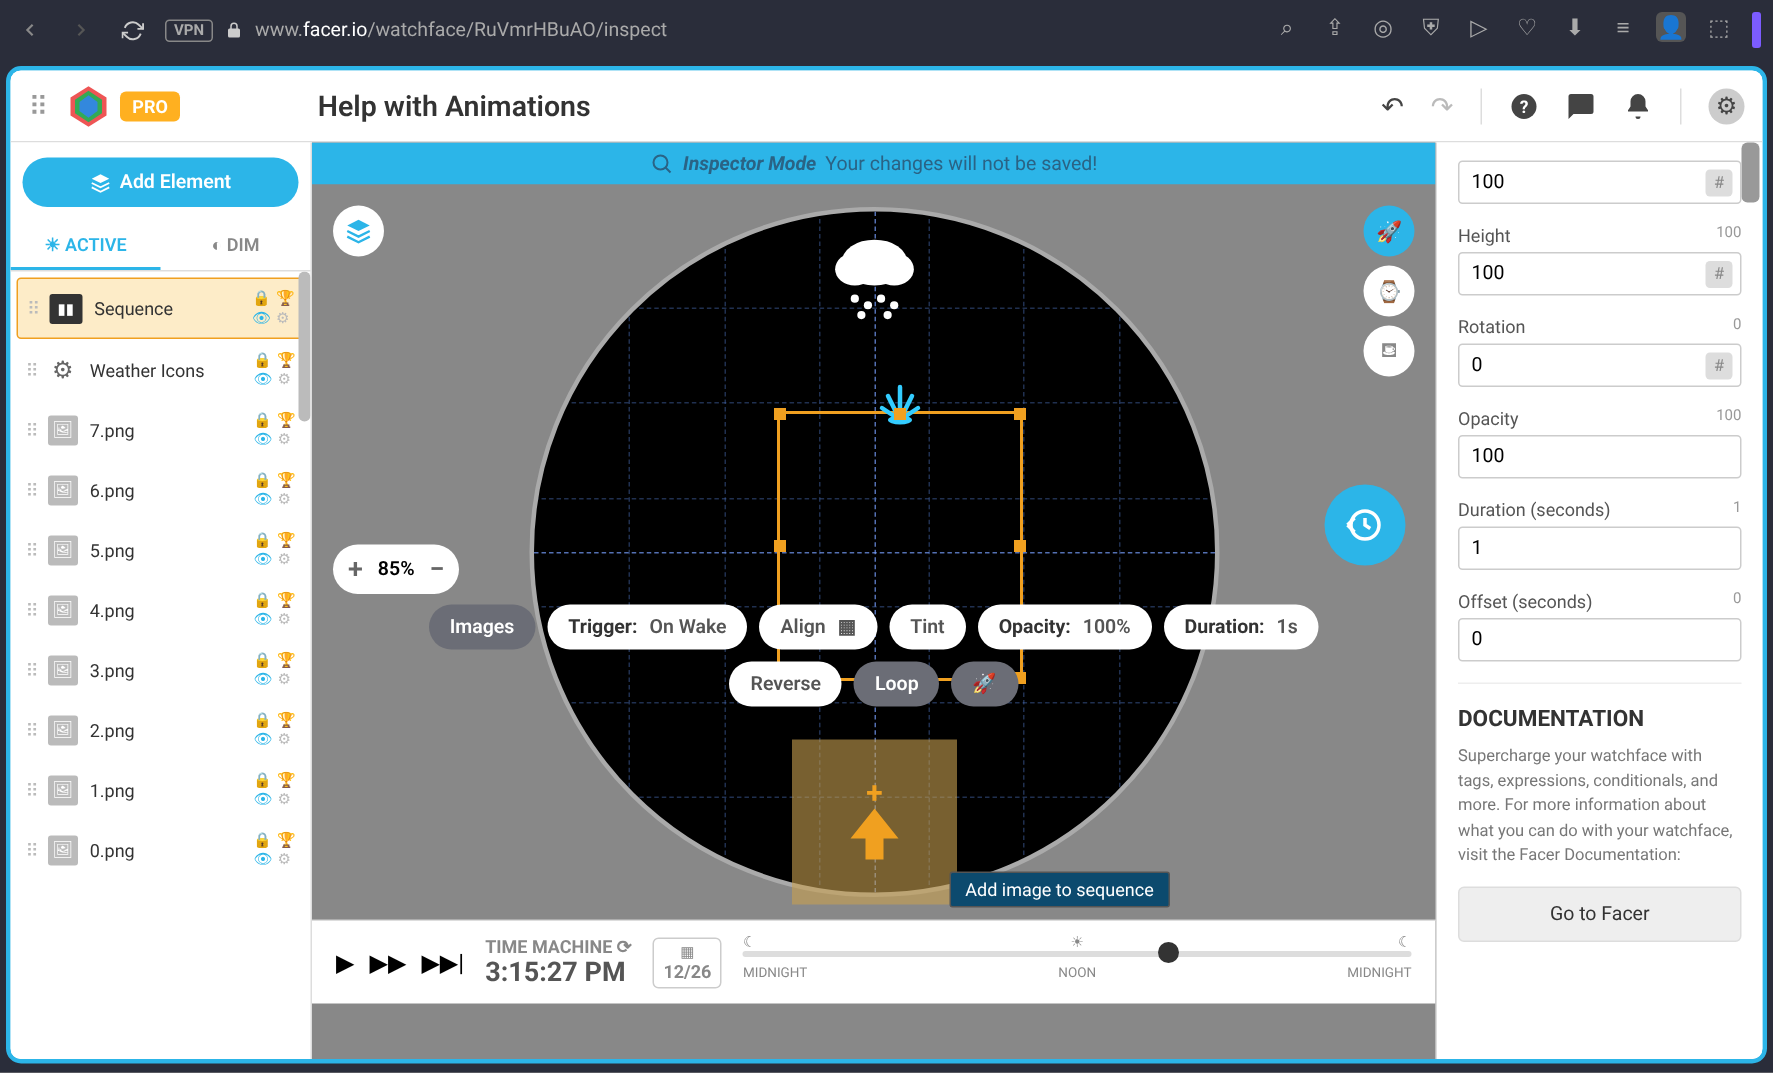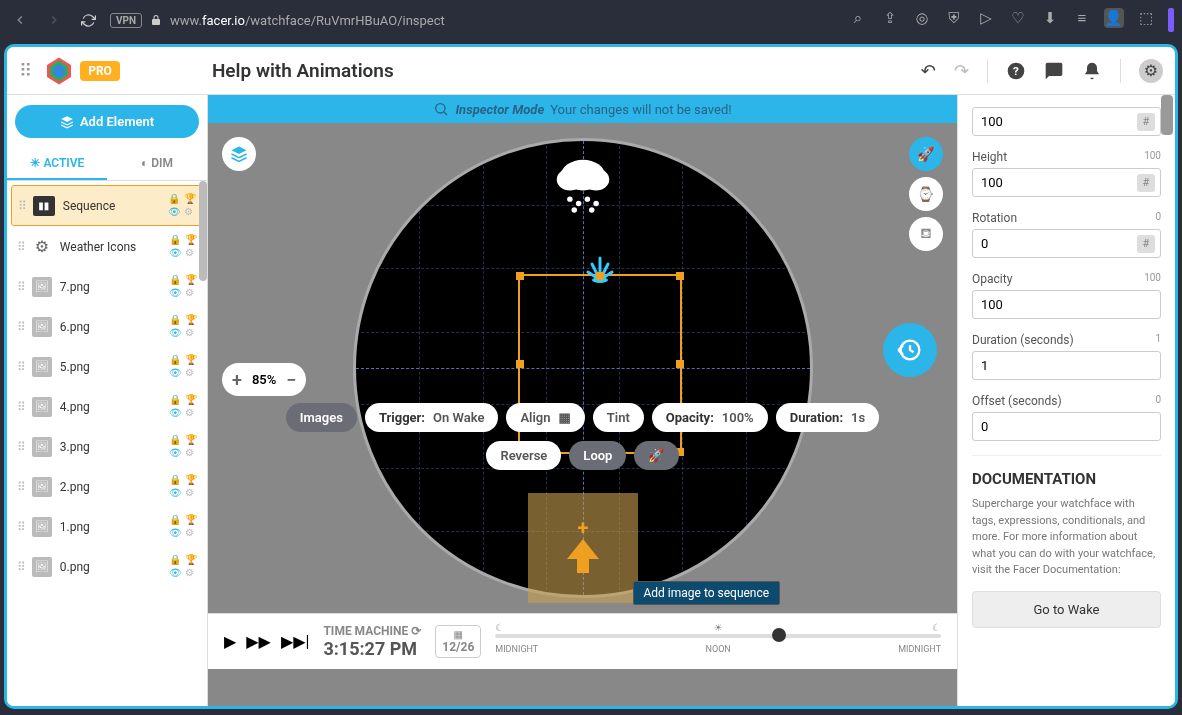--- a/index.html
+++ b/index.html
@@ -556,17 +556,17 @@
       <div class="field-group">
         <div class="field-label">
             <span>Offset (seconds)</span>
             <span class="field-hint">0</span>
           </div>
         <input class="field-input" value="0" style="">
       </div>
       <div class="doc-section">
         <div class="doc-title">DOCUMENTATION</div>
         <div class="doc-text">Supercharge your watchface with tags, expressions, conditionals, and more. For more information about what you can do with your watchface, visit the Facer Documentation:</div>
-        <button class="doc-btn">Go to Wake</button>
+        <button class="doc-btn">Go to Facer</button>
       </div>
     </div>
   </div>
 </div>
 
 </body></html>

